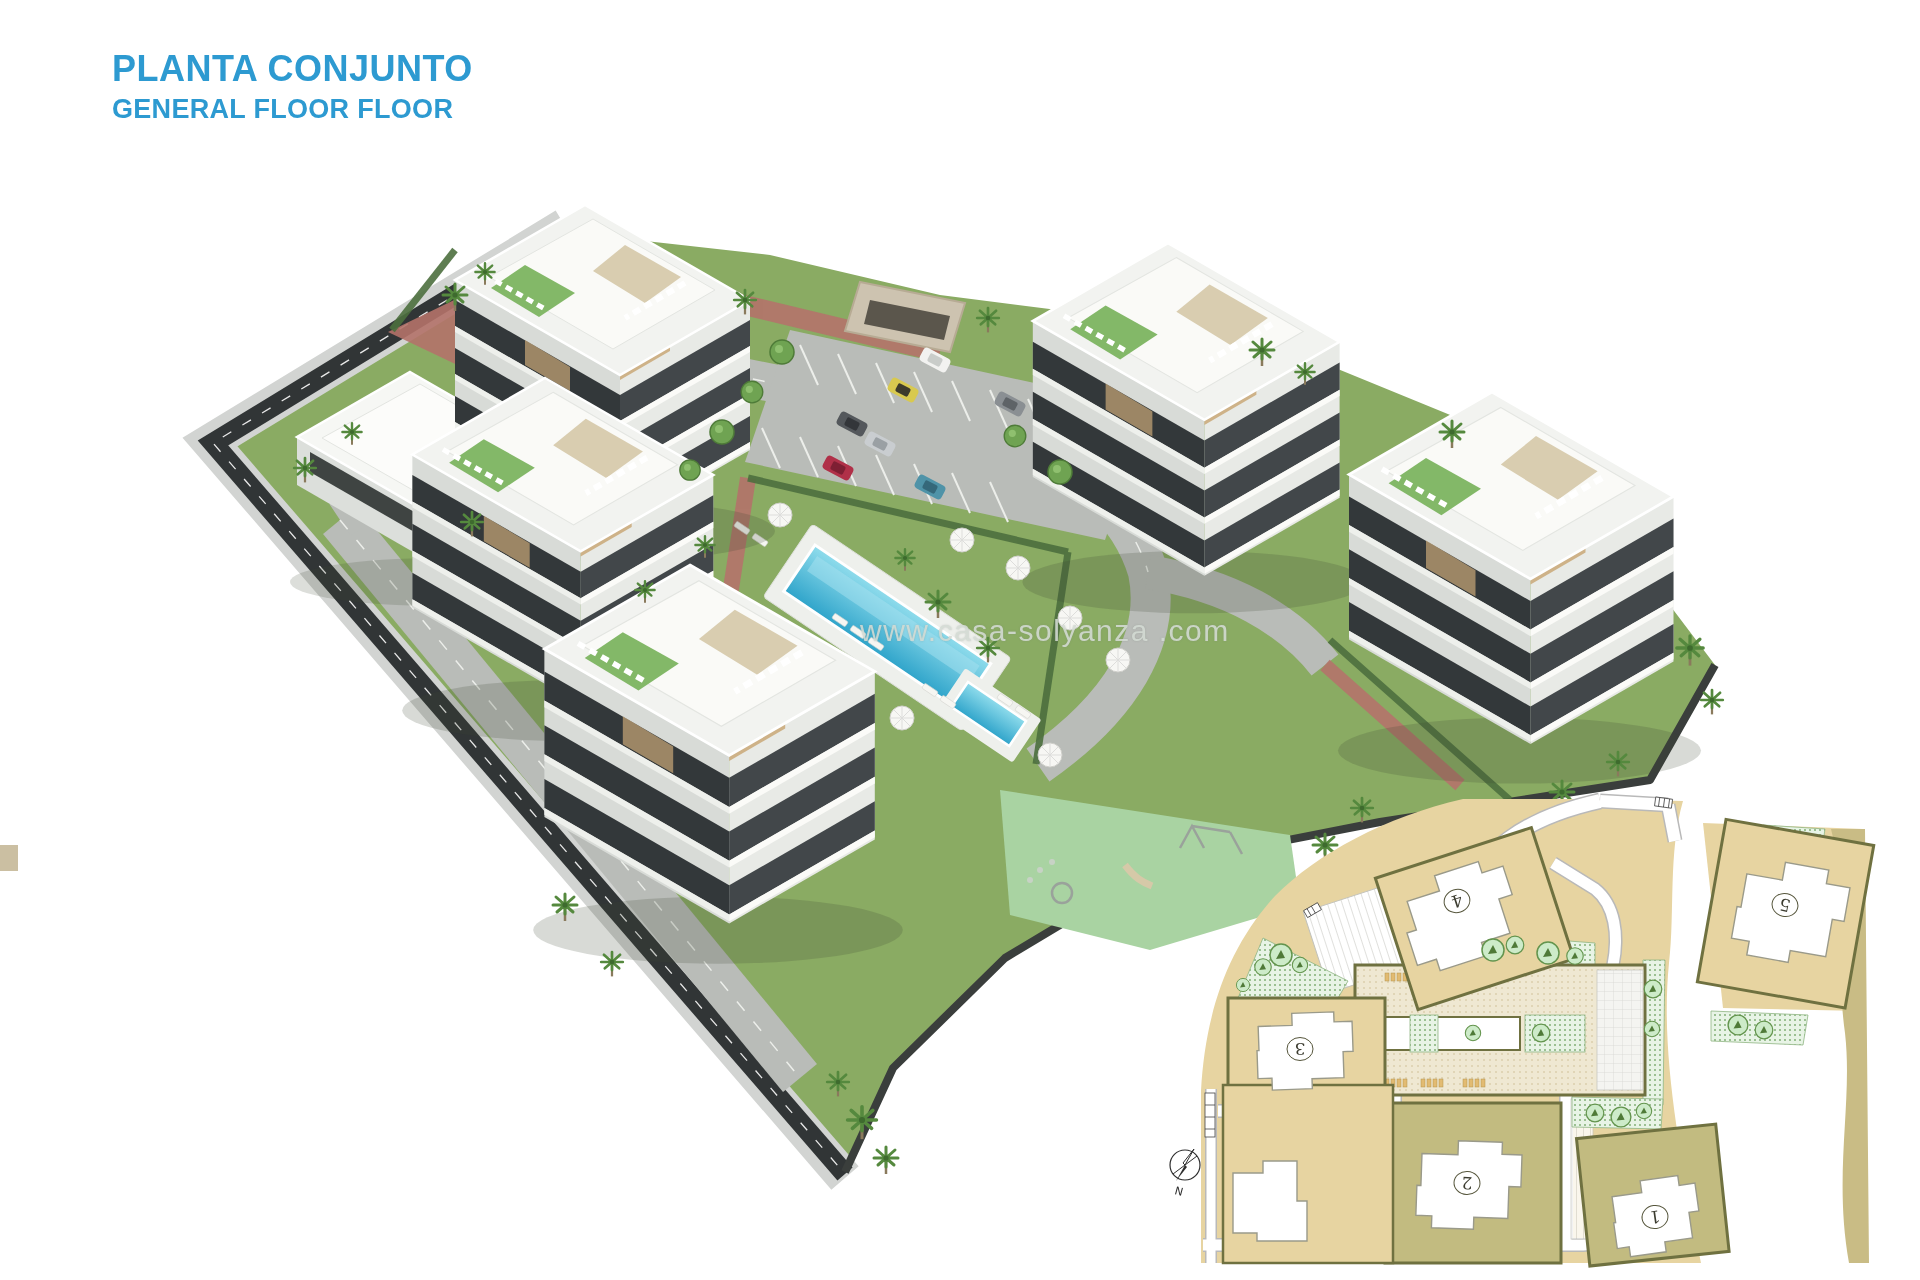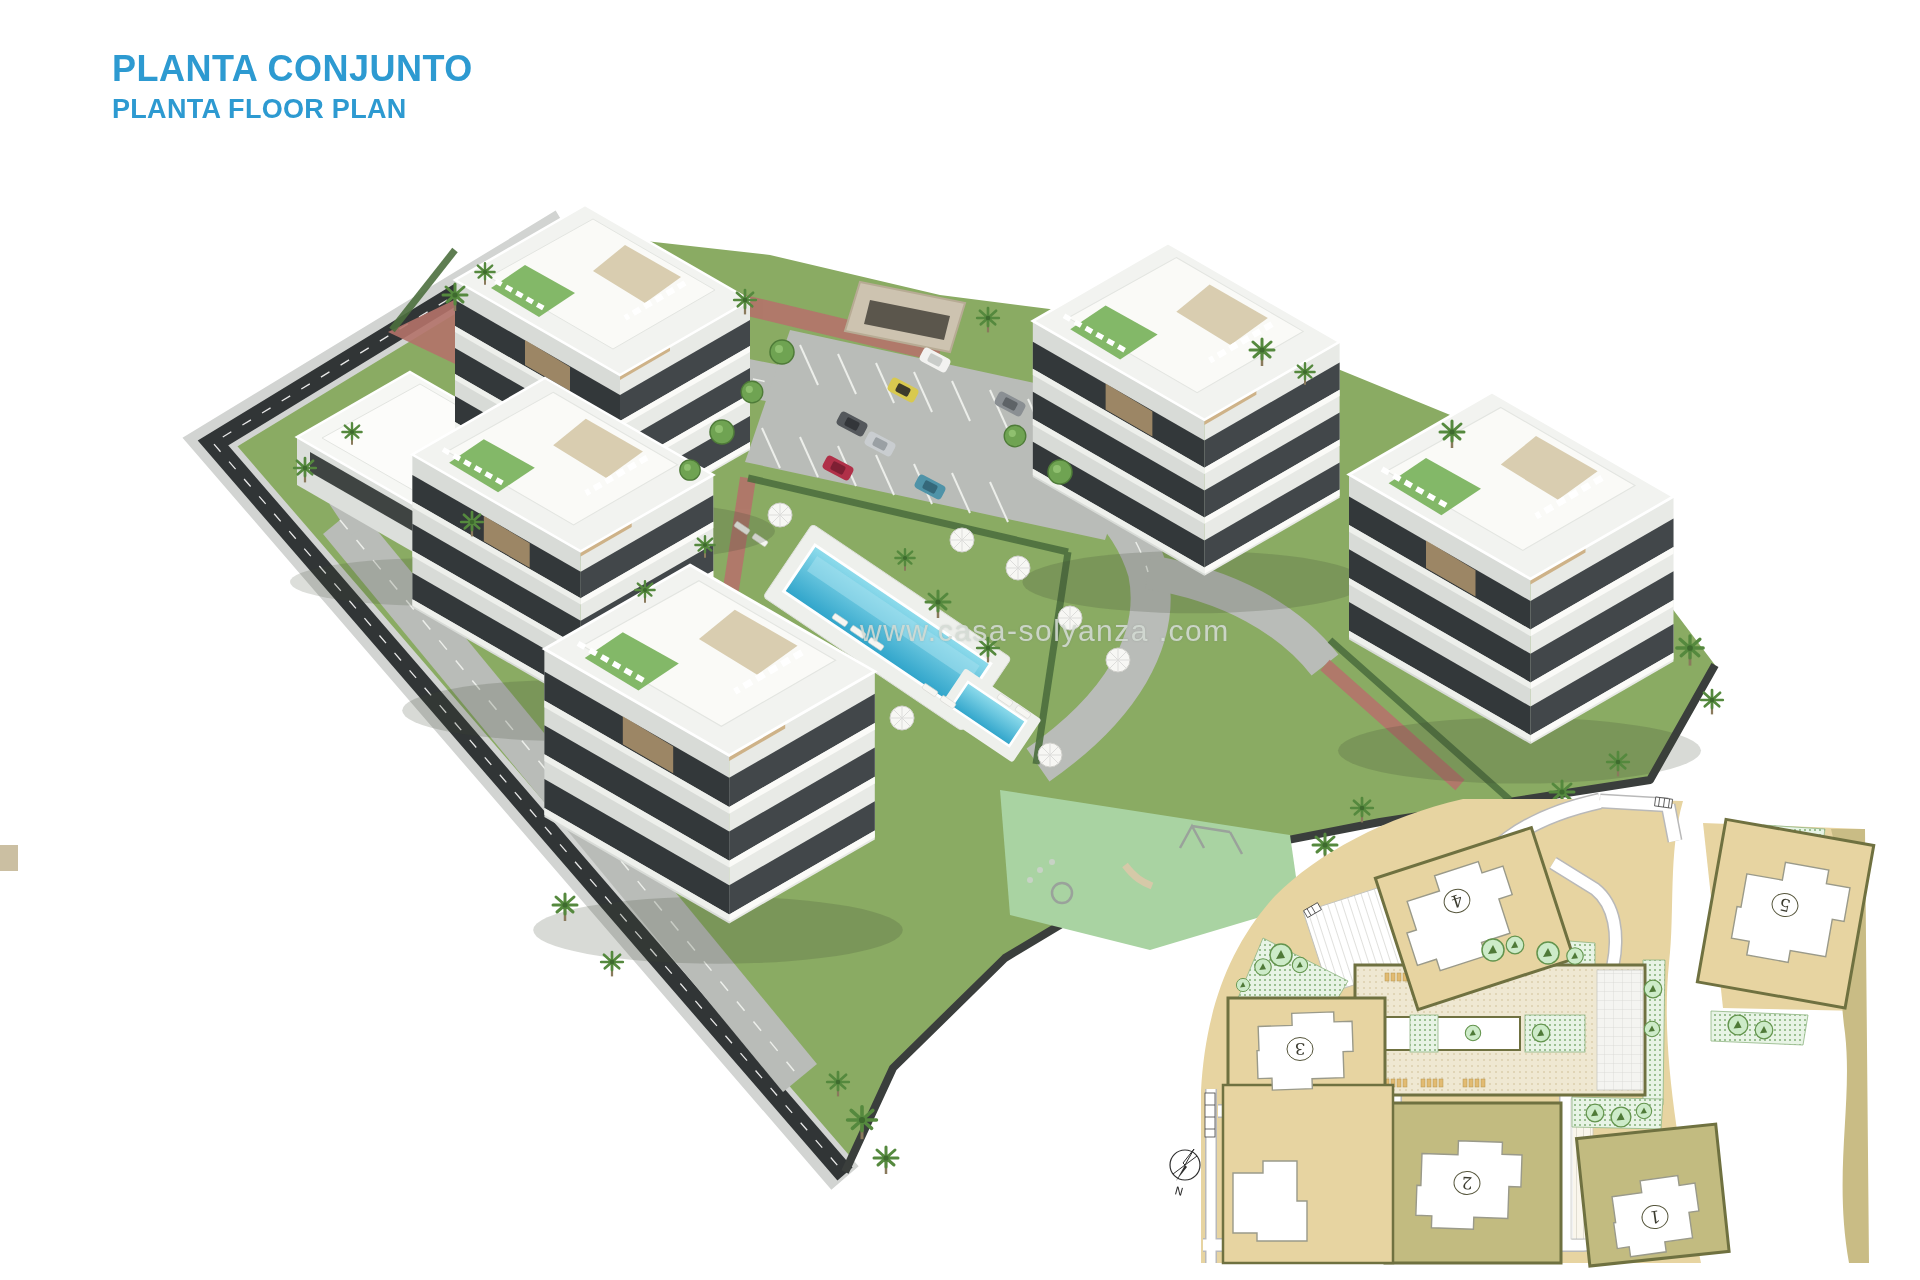--- a/index.html
+++ b/index.html
@@ -16,21 +16,21 @@
   .num-text{font-family:"DejaVu Serif", serif;font-size:17px;fill:#3c3c30;}
   .n-text{font-family:"DejaVu Sans", sans-serif;font-size:11px;fill:#2e2e2e;}
 </style>
 </head>
 <body>
 
 <div class="page">
 
   <div class="header">
     <h1>PLANTA CONJUNTO</h1>
-    <h2>PLANTA FLOOR PLAN</h2>
+    <h2>GENERAL FLOOR FLOOR</h2>
   </div>
 
   <svg class="render-svg" viewBox="0 0 1920 1280">
     <defs>
       <linearGradient id="poolg" x1="0" y1="0" x2="0" y2="1">
         <stop offset="0" stop-color="#8fdcec"></stop>
           <stop offset="1" stop-color="#2fa4ca"></stop>
       </linearGradient>
 
       <g id="apt">

